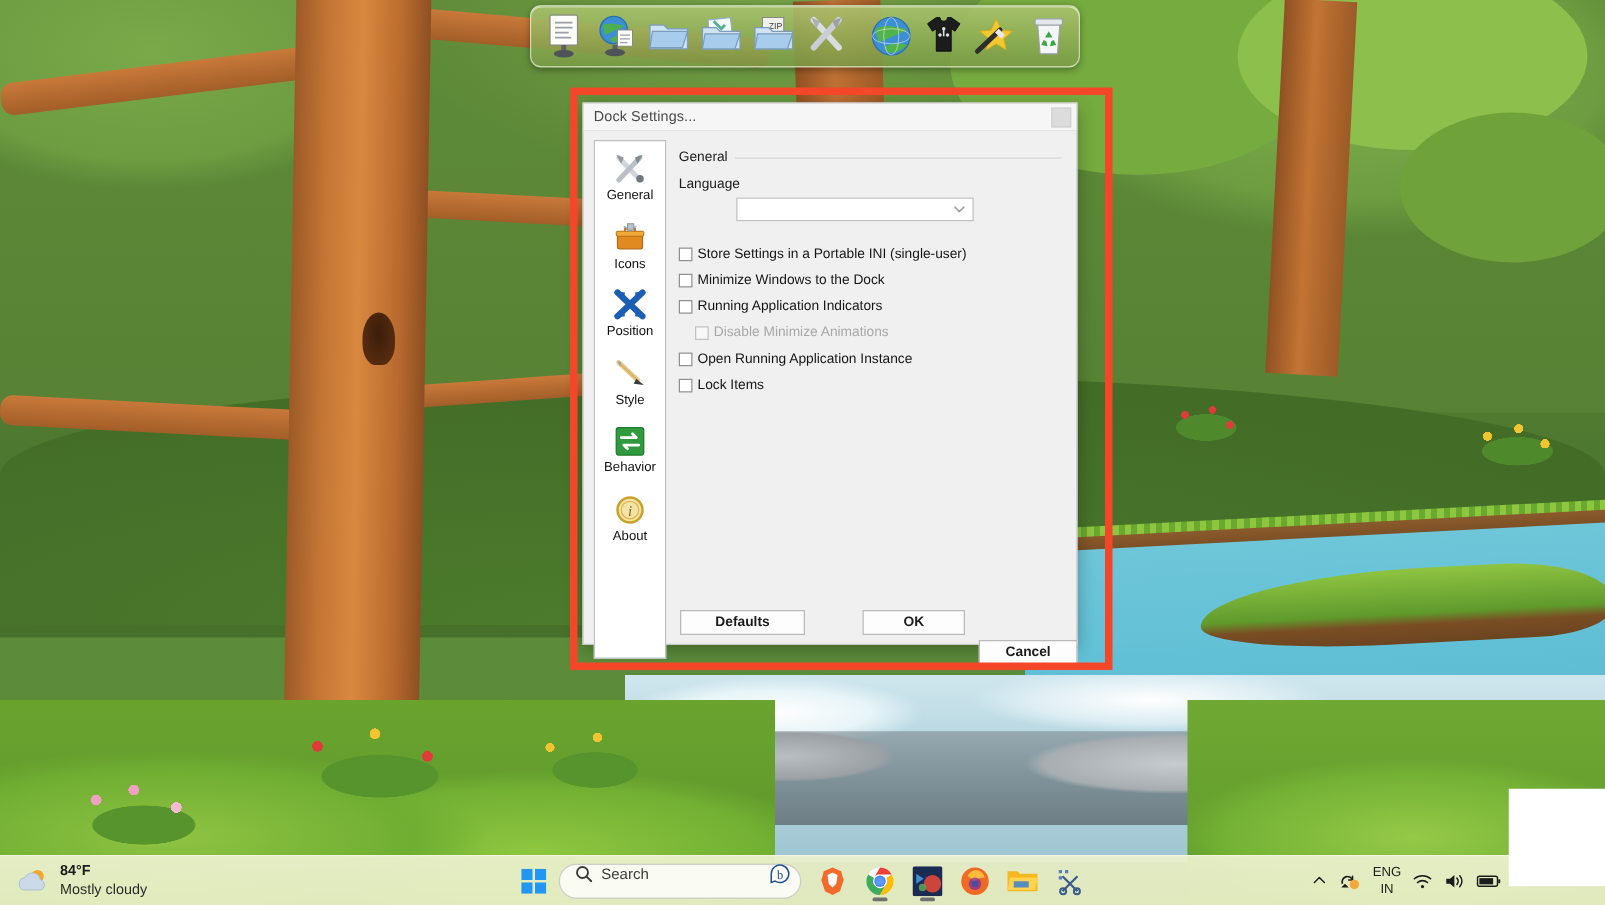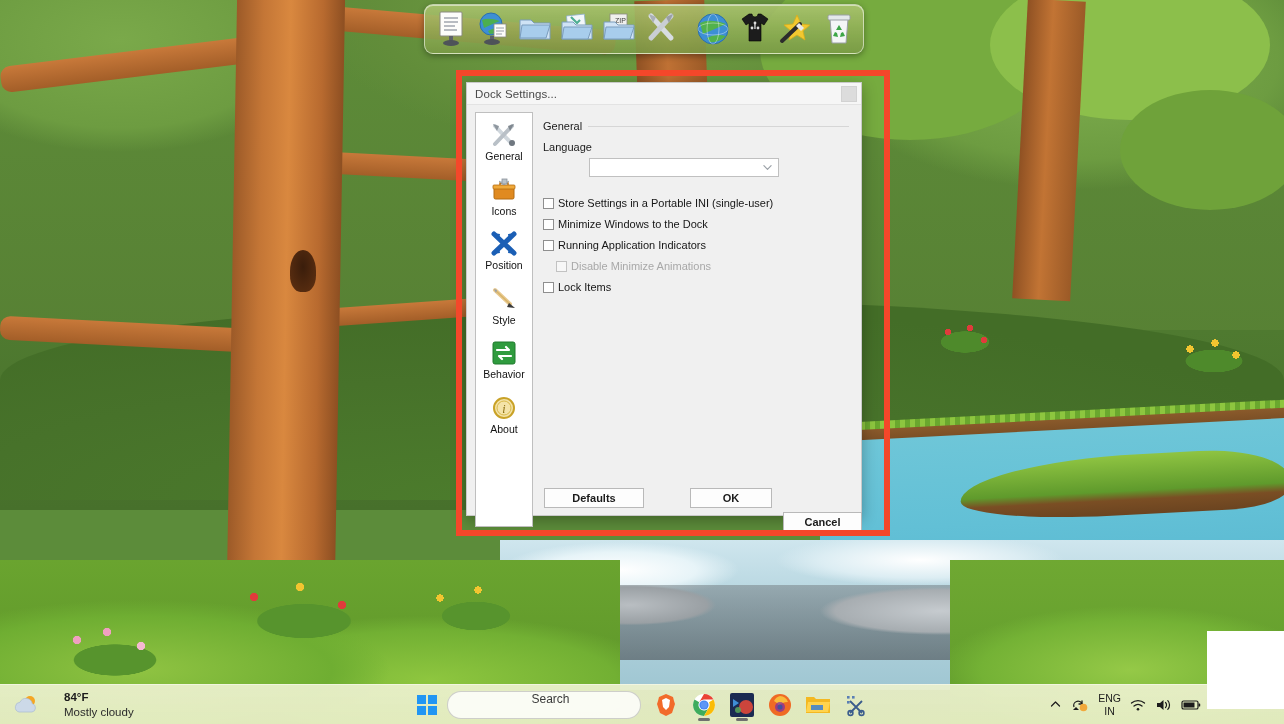--- a/index.html
+++ b/index.html
@@ -329,21 +329,21 @@
   #taskbar {
     position: absolute;
     left: 0; bottom: 0;
     width: 1284px; height: 40px;
     background: linear-gradient(180deg, rgba(236,241,206,0.93) 0%, rgba(231,238,196,0.95) 100%);
     border-top: 1px solid rgba(255,255,255,0.5);
     z-index: 50;
     display: flex; align-items: center;
   }
   #tb-weather {
-    display: flex; align-items: center; gap: 24px;
+    display: flex; align-items: center; gap: 8px;
     padding-left: 14px; width: 300px;
     cursor: pointer;
   }
   #tb-weather-text { line-height: 1.25; }
   #tb-temp { font-size: 11.5px; color: #1c1c1c; font-weight: 600; }
   #tb-cond { font-size: 11.5px; color: #2b2b2b; }
 
   #tb-center {
     position: absolute;
     left: 50%; transform: translateX(-50%);
@@ -352,21 +352,20 @@
   #tb-start { width: 32px; height: 32px; display:flex; align-items:center; justify-content:center; cursor: pointer; }
   #tb-search {
     width: 194px; height: 28px;
     background: rgba(255,255,255,0.82);
     border: 1px solid rgba(150,150,150,0.45);
     border-radius: 14px;
     display: flex; align-items: center;
     padding: 0 6px 12px 12px;
     margin-right: 4px;
     cursor: text;
-    flex-direction: column;
   }
   #tb-search-text { font-size: 12px; color: #3a3a3a; margin-left: 7px; flex: 1; }
   .tb-app { width: 34px; height: 34px; display: flex; align-items: center; justify-content: center; position: relative; cursor: pointer; }
   .tb-app .runbar {
     position: absolute; bottom: 1px; left: 50%; transform: translateX(-50%);
     width: 12px; height: 2.5px; border-radius: 2px; background: #6f6f6f;
   }
 
   #tb-tray {
     position: absolute; right: 4px;
@@ -643,20 +642,24 @@
           <div class="cb-row">
             <span class="cb-box"></span>
             <span class="cb-label">Running Application Indicators</span>
           </div>
 
           <div class="cb-row indent disabled">
             <span class="cb-box"></span>
             <span class="cb-label">Disable Minimize Animations</span>
           </div>
 
+          <div class="cb-row">
+            <span class="cb-box"></span>
+            <span class="cb-label">Open Running Application Instance</span>
+          </div>
 
           <div class="cb-row">
             <span class="cb-box"></span>
             <span class="cb-label">Lock Items</span>
           </div>
         </div>
       </div>
 
       <div id="dlg-buttons">
         <div class="dlg-btn" id="btn-defaults">Defaults</div>

